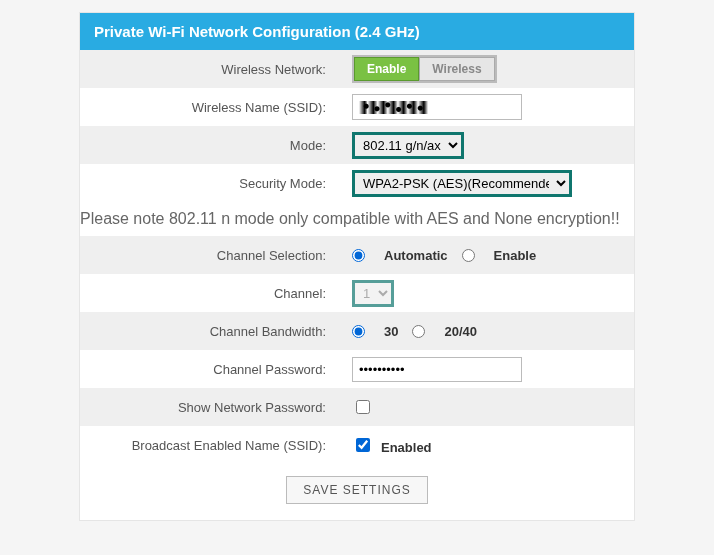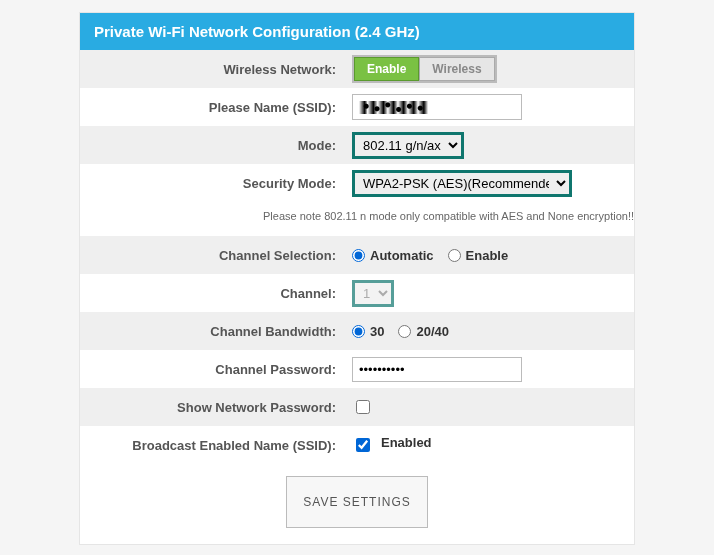--- a/index.html
+++ b/index.html
@@ -27,28 +27,28 @@
   .row {
     display: flex;
     align-items: center;
     min-height: 38px;
     padding: 4px 0;
   }
   .row.alt { background: #efefef; }
   .label {
     width: 272px;
     text-align: right;
-    padding-right: 16px;
-    font-weight: bold;
+    padding-right: 26px;
+    font-weight: normal;
     color: #555;
   }
   .control {
     flex: 1;
     display: flex;
-    align-items: flex-start;
+    align-items: flex-end;
     gap: 6px;
   }
   .toggle-group {
     display: inline-flex;
     border: 2px solid #bbb;
   }
   .toggle-btn {
     padding: 4px 12px;
     font-size: 12px;
     font-weight: bold;
@@ -99,42 +99,42 @@
     font-size: 13px;
     border: 3px solid #0f766e;
     background: #efefef;
   }
   select.wide { width: 220px; }
   select.disabled {
     color: #888;
     background: #eee;
   }
   .note {
-    text-align: right;
-    font-size: 11px;
+    text-align: left;
+    font-size: 16px;
     color: #666;
-    padding: 8px 0 14px;
+    padding: 8px 0 8px;
   }
   .radio-lbl {
     font-weight: bold;
     color: #333;
     margin-right: 8px;
     display: inline-flex;
     align-items: center;
-    gap: 3px;
+    gap: 17px;
   }
   input[type="radio"] { accent-color: #0066d6; margin:0 2px 0 0;}
   input[type="checkbox"] { accent-color: #0066d6; width:14px; height:14px;}
   .chk-lbl { font-weight: bold; color: #333; margin-left: 2px;}
   .save-row {
     text-align: center;
     padding: 12px 0 16px;
   }
   .save-btn {
-    padding: 18px 16px;
+    padding: 6px 16px;
     background: #f7f7f7;
     border: 1px solid #bbb;
     font-size: 12px;
     letter-spacing: 1px;
     color: #555;
     cursor: pointer;
   }
 </style>
 </head>
 <body>
@@ -146,21 +146,21 @@
     <div class="label">Wireless Network:</div>
     <div class="control">
       <span class="toggle-group">
         <span class="toggle-btn enable">Enable</span>
         <span class="toggle-btn disable">Wireless</span>
       </span>
     </div>
   </div>
 
   <div class="row">
-    <div class="label">Please Name (SSID):</div>
+    <div class="label">Wireless Name (SSID):</div>
     <div class="control">
       <div class="ssid-box">
         <div class="ssid-scribble"></div>
       </div>
     </div>
   </div>
 
   <div class="row alt">
     <div class="label">Mode:</div>
     <div class="control">

